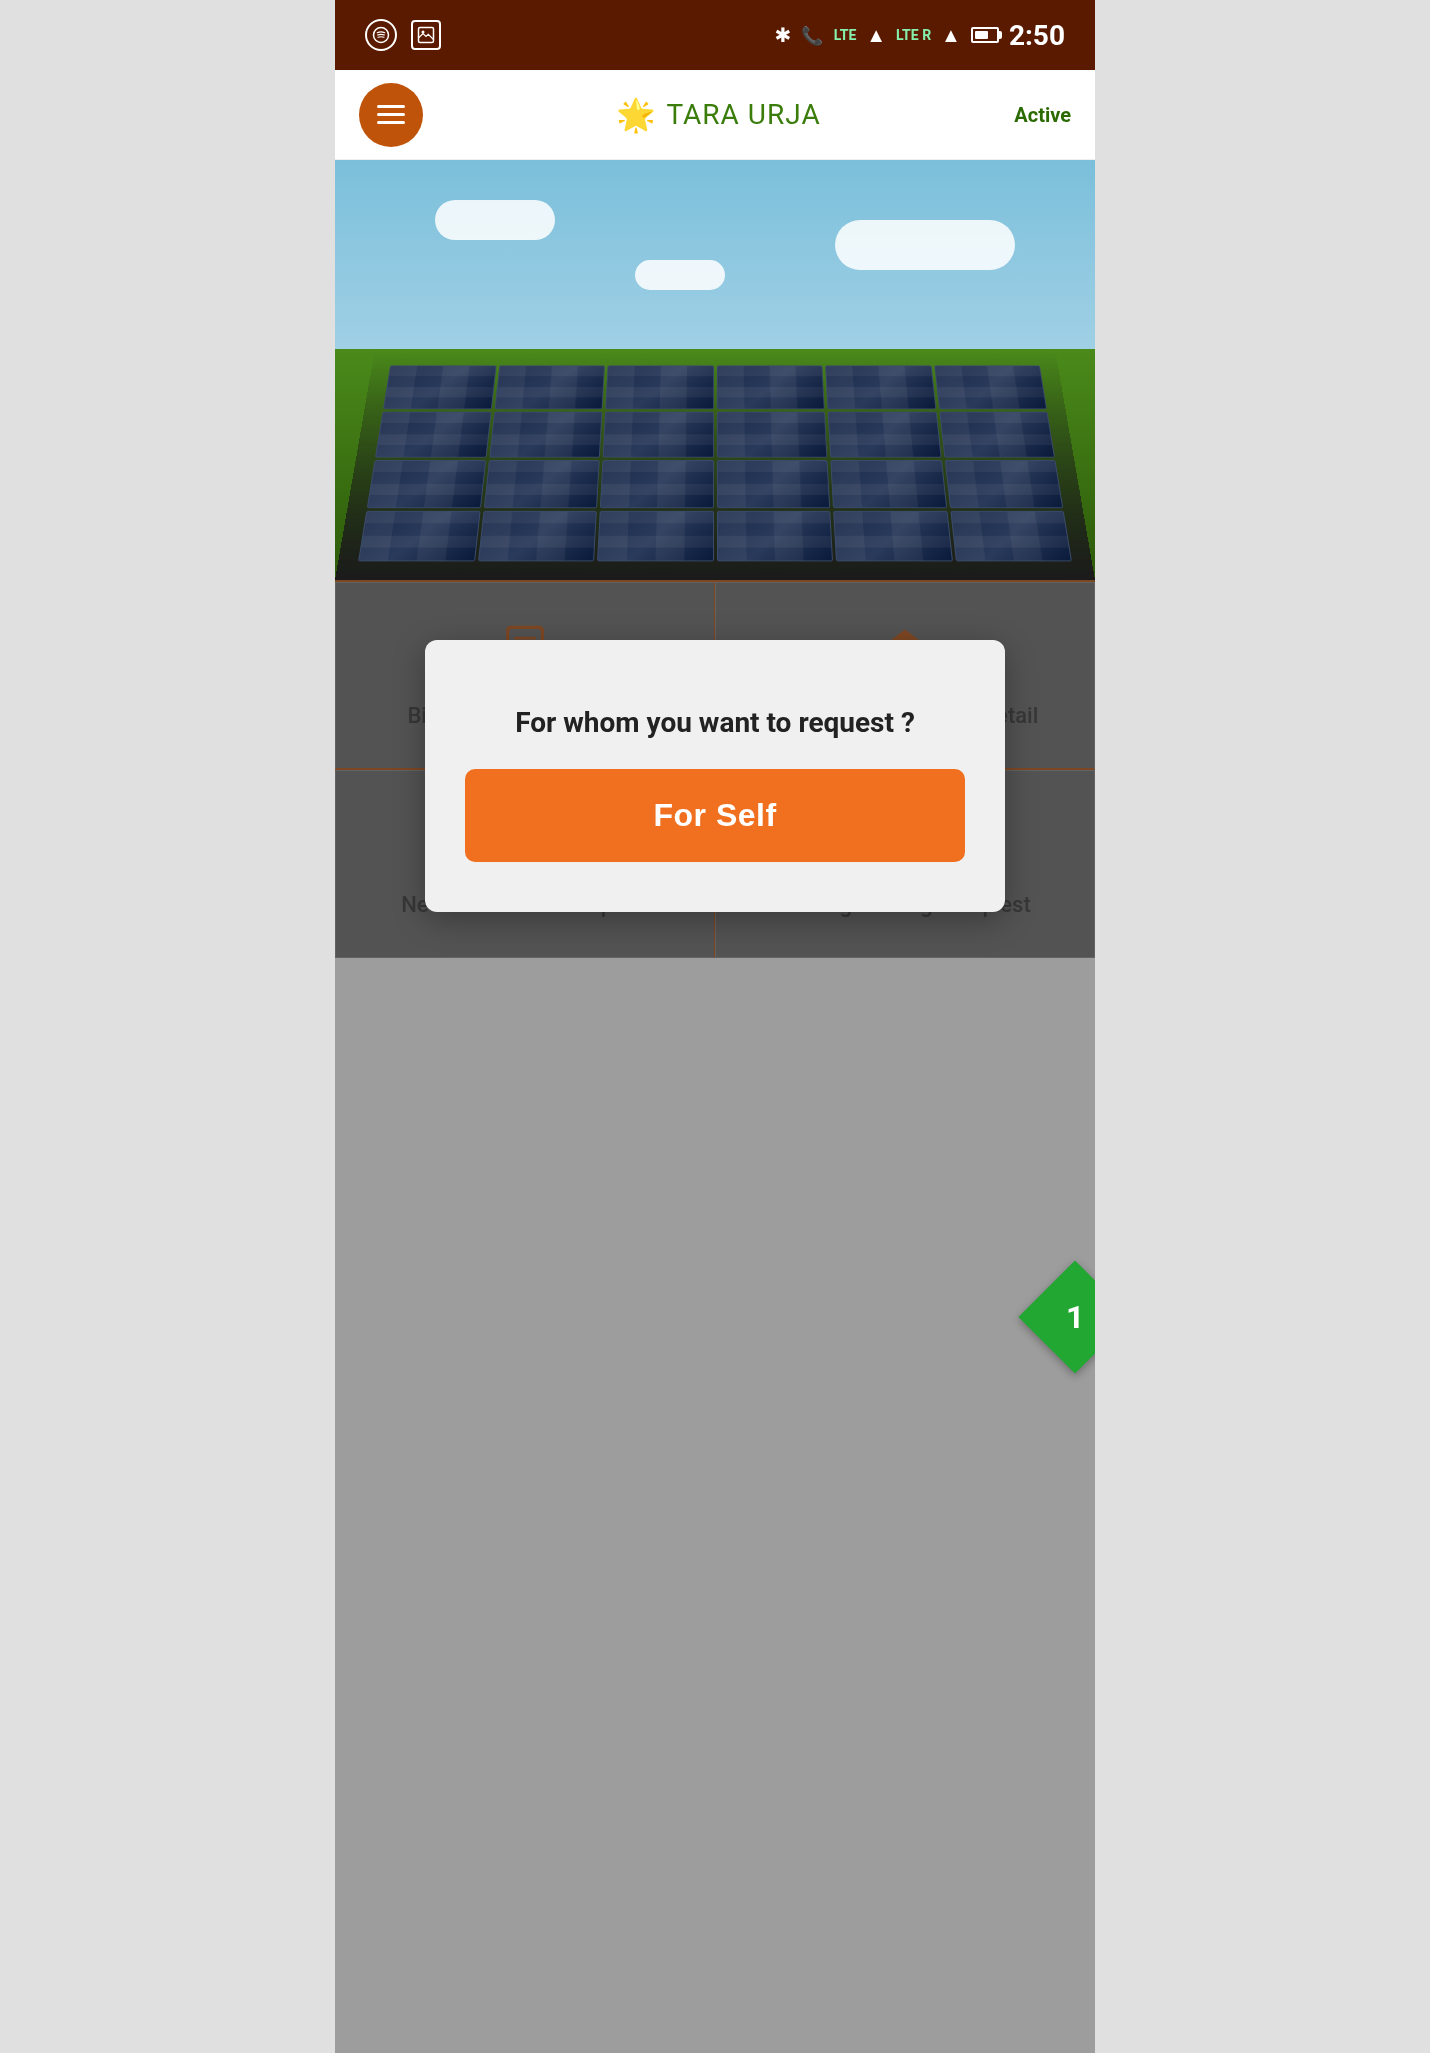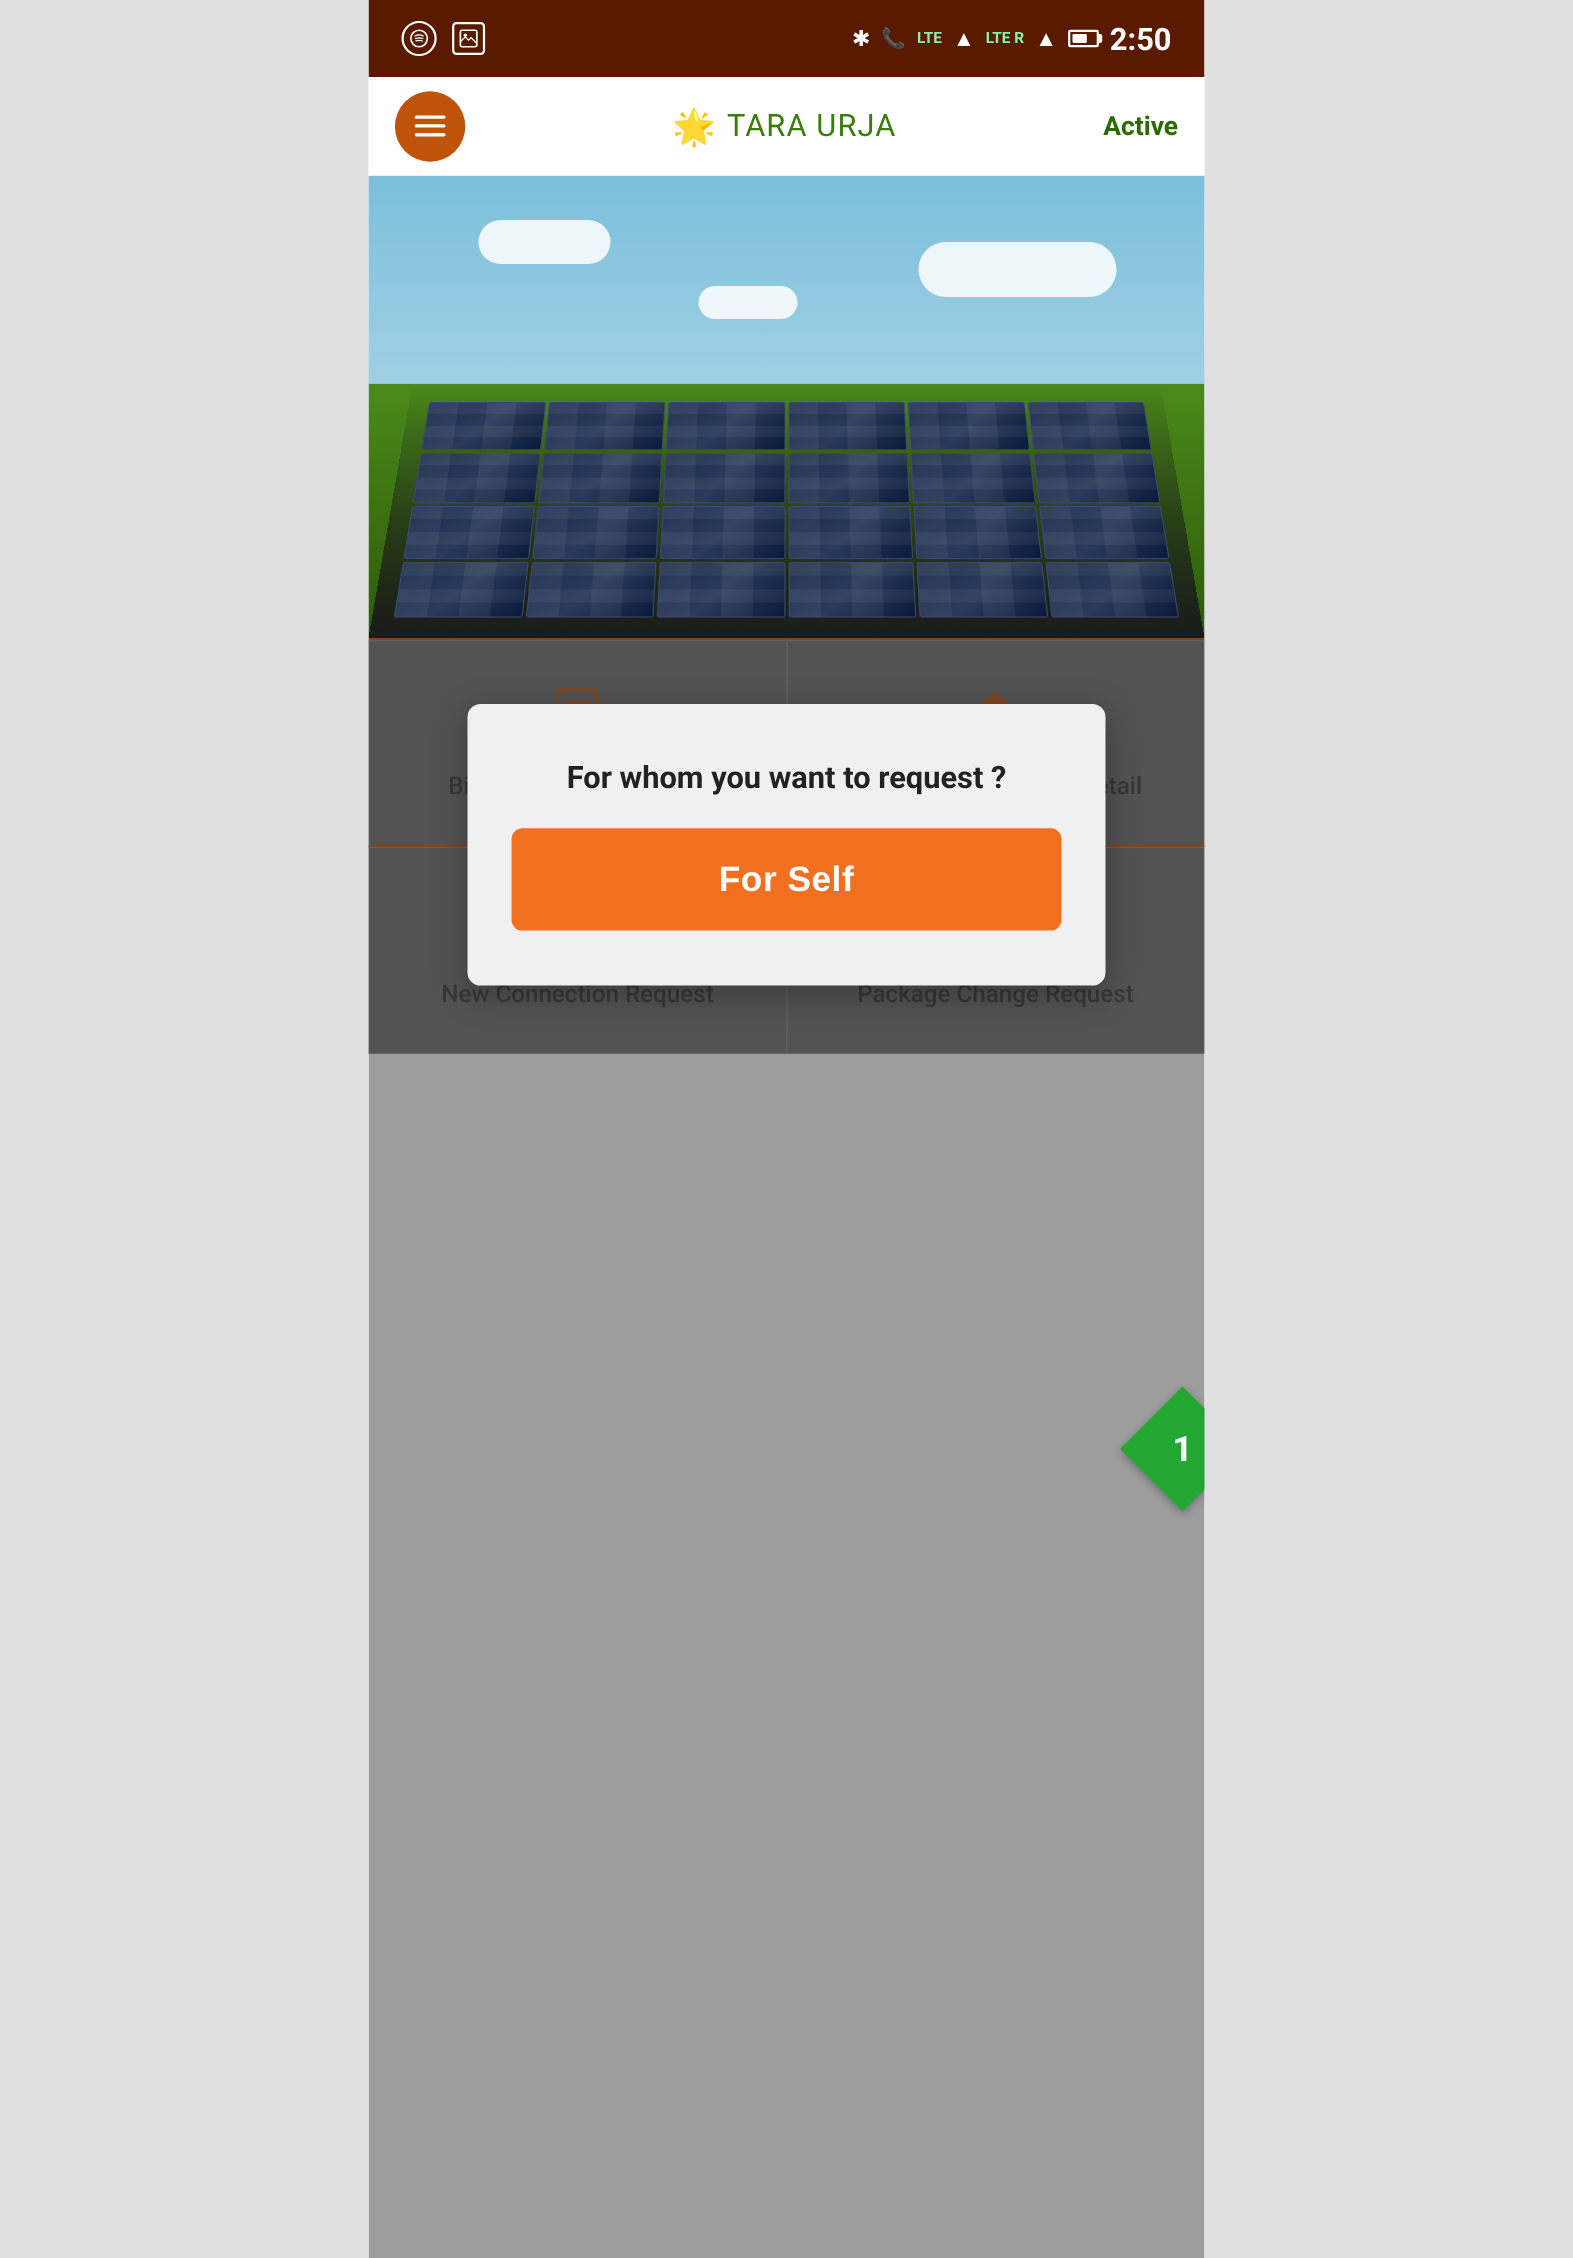--- a/index.html
+++ b/index.html
@@ -162,21 +162,21 @@
     }
 
     .logo-text {
       font-size: 28px;
       font-weight: normal;
       color: #3a7d0a;
       letter-spacing: 1px;
     }
 
     .active-badge {
-      font-size: 24px;
+      font-size: 20px;
       font-weight: bold;
       color: #2a6a00;
     }
 
     
     .solar-image {
       width: 100%;
       height: 420px;
       background: linear-gradient(180deg, #6ab0d4 0%, #87ceeb 30%, #5a9e2f 60%, #2d5a0a 100%);
       position: relative;
@@ -312,20 +312,21 @@
       flex-direction: column;
       gap: 30px;
       box-shadow: 0 8px 32px rgba(0,0,0,0.3);
     }
 
     .modal-title {
       font-size: 28px;
       font-weight: bold;
       color: #222;
       text-align: center;
+      margin-top: 16px;
     }
 
     .modal-btn {
       background: #f07020;
       color: white;
       border: none;
       border-radius: 10px;
       padding: 28px;
       font-size: 32px;
       font-weight: bold;

